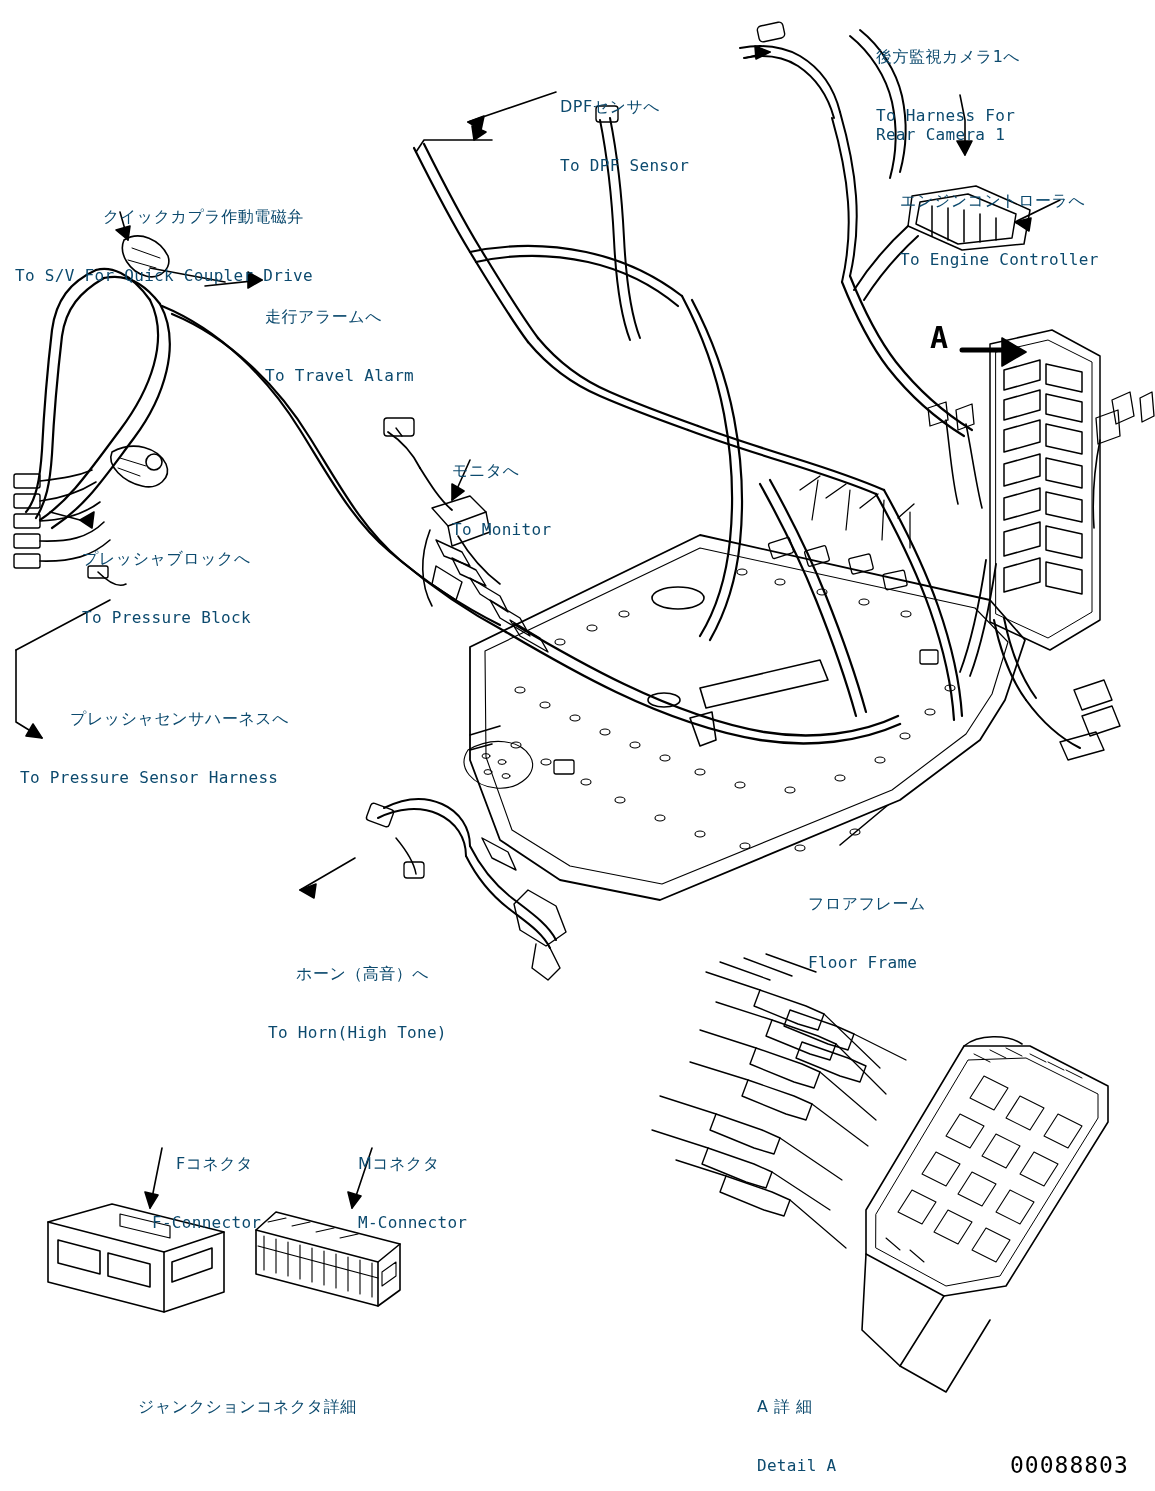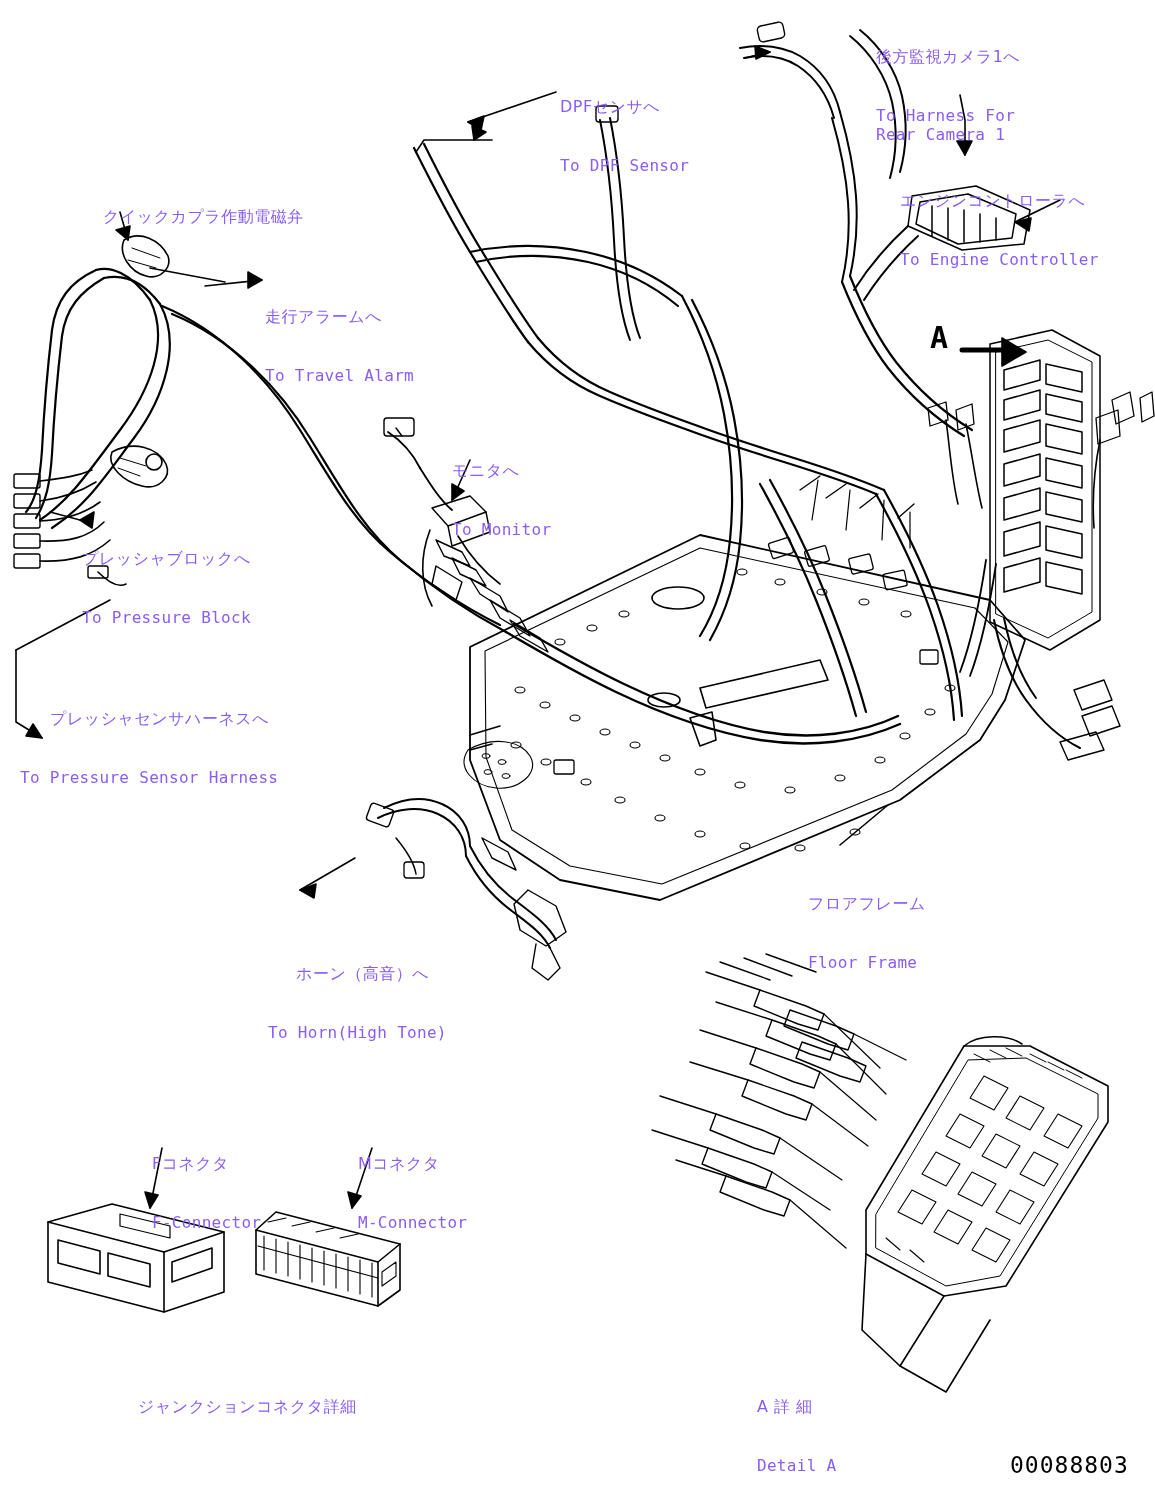--- a/index.html
+++ b/index.html
@@ -14,21 +14,21 @@
     background: #ffffff;
     overflow: hidden;
     font-family: "DejaVu Sans Mono", monospace;
     color: #000000;
   }
   .label {
     position: absolute;
     line-height: 1.22;
     white-space: pre;
     font-family: "DejaVu Sans Mono", monospace;
-    color: #8b5cf6;
+    color: #0c4a6e;
   }
   .label .jp {
     display: block;
     font-size: 16px;
     letter-spacing: 0.5px;
     font-family: "DejaVu Sans", sans-serif;
   }
   .label .en {
     display: block;
     font-size: 16px;
@@ -415,54 +415,55 @@
   </div>
 
 
   <div class="label left" style="left:900px; top:152px;">
     <span class="jp cap">エンジンコントローラへ</span>
     <span class="en">To Engine Controller</span>
   </div>
 
   <div class="label left" style="left:15px; top:168px;">
     <span class="jp cap" style="margin-left:88px;">クイックカプラ作動電磁弁</span>
+    <span class="en">To S/V For Quick Coupler Drive</span>
   </div>
 
   <div class="label left" style="left:452px; top:422px;">
     <span class="jp cap">モニタへ</span>
     <span class="en">To Monitor</span>
   </div>
 
   <div class="label left" style="left:265px; top:268px;">
     <span class="jp cap">走行アラームへ</span>
     <span class="en">To Travel Alarm</span>
   </div>
 
   <div class="label left" style="left:82px; top:510px;">
     <span class="jp cap">プレッシャブロックへ</span>
     <span class="en">To Pressure Block</span>
   </div>
 
   <div class="label left" style="left:20px; top:670px;">
-    <span class="jp cap" style="margin-left:30px;">プレッシャセンサハーネスへ</span>
+    <span class="jp cap" style="margin-left:50px;">プレッシャセンサハーネスへ</span>
     <span class="en">To Pressure Sensor Harness</span>
   </div>
 
   <div class="label left" style="left:808px; top:855px;">
     <span class="jp cap">フロアフレーム</span>
     <span class="en">Floor Frame</span>
   </div>
 
   <div class="label left" style="left:268px; top:925px;">
     <span class="jp cap" style="margin-left:28px;">ホーン（高音）へ</span>
     <span class="en">To Horn(High Tone)</span>
   </div>
 
   <div class="label left" style="left:152px; top:1115px;">
-    <span class="jp cap" style="margin-left:0;">Fコネクタ</span>
+    <span class="jp cap" style="margin-left:24px;">Fコネクタ</span>
     <span class="en">F-Connector</span>
   </div>
 
   <div class="label left" style="left:358px; top:1115px;">
     <span class="jp cap" style="margin-left:0;">Mコネクタ</span>
     <span class="en">M-Connector</span>
   </div>
 
   <div class="label left" style="left:80px; top:1358px;">
     <span class="jp cap" style="margin-left:58px;">ジャンクションコネクタ詳細</span>

